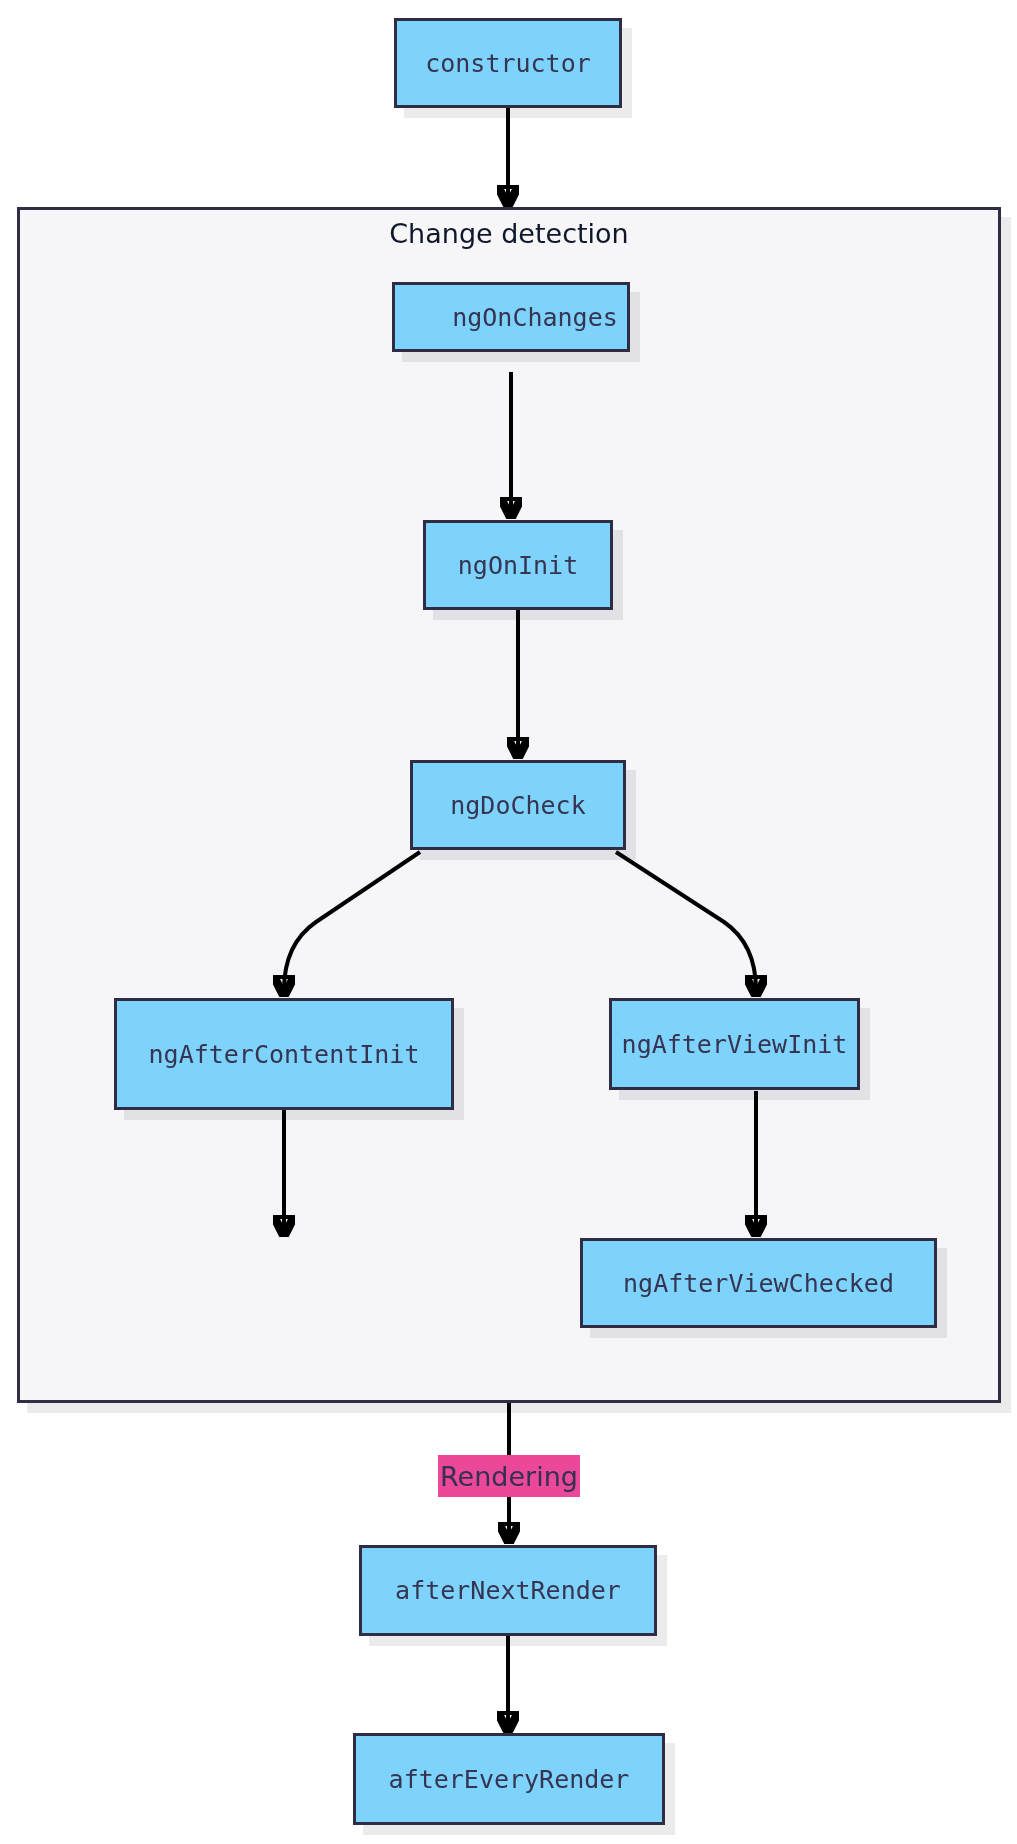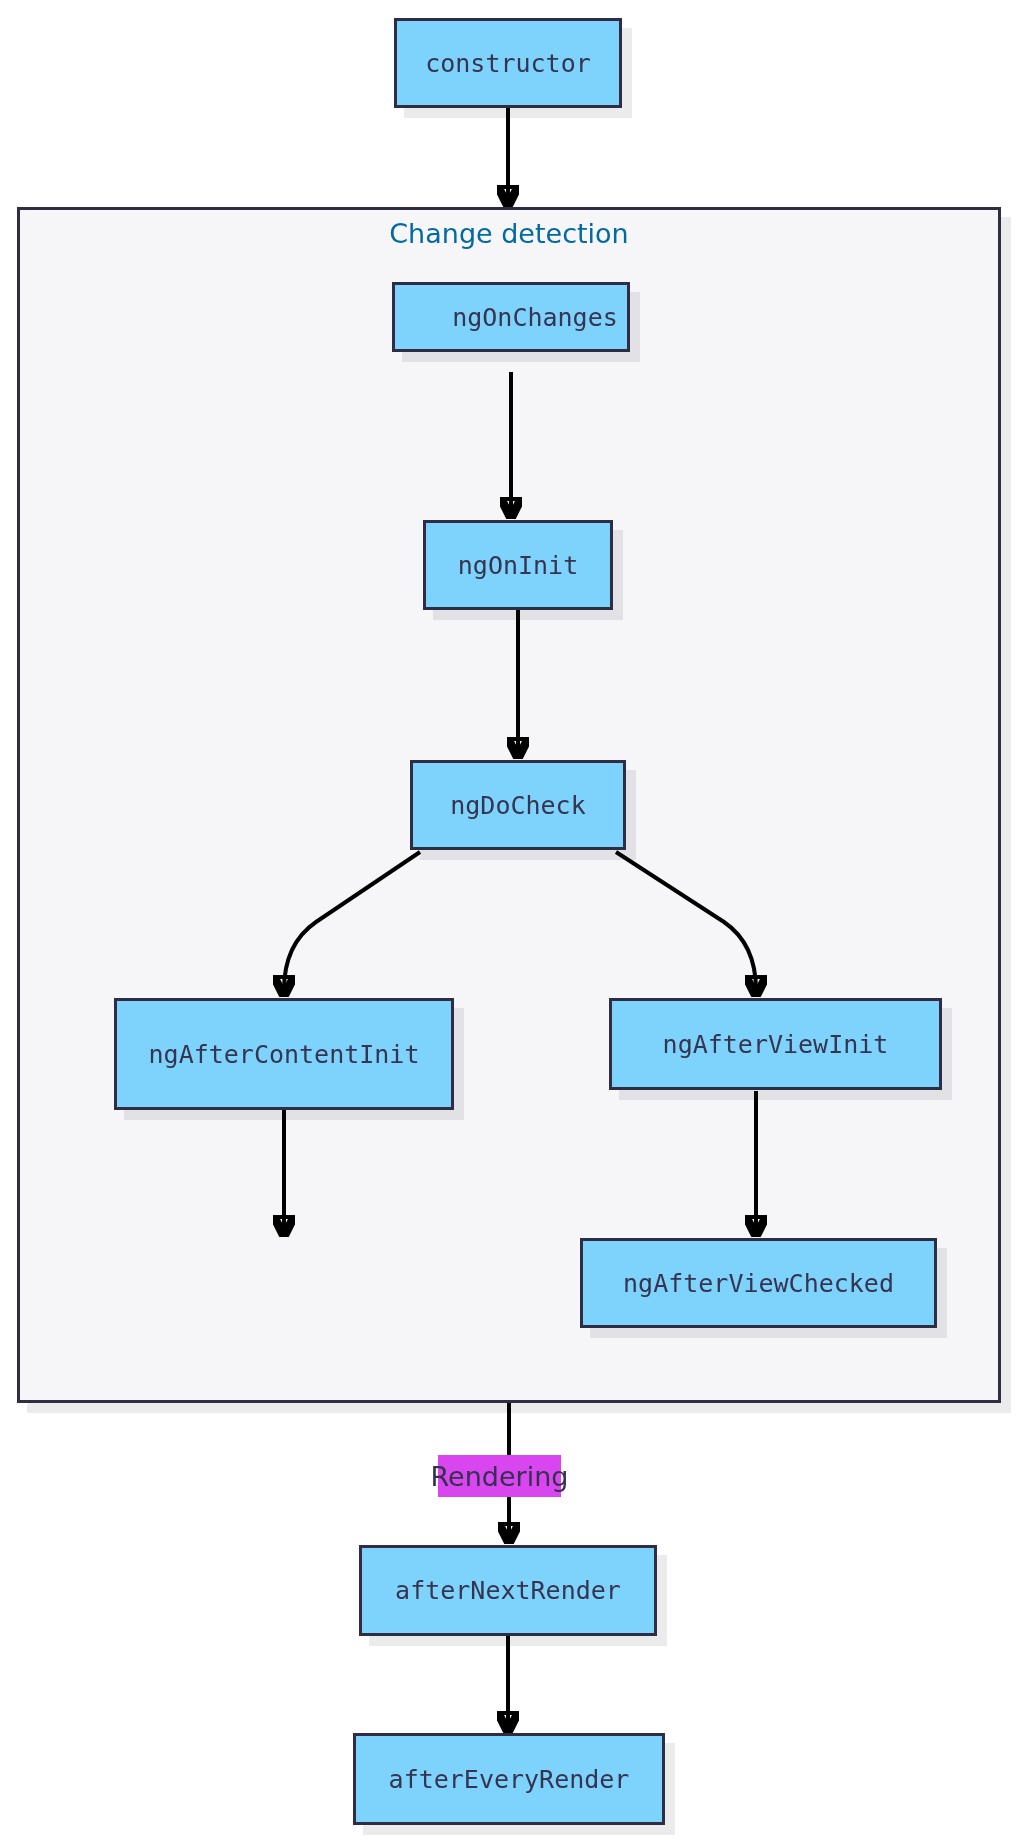--- a/index.html
+++ b/index.html
@@ -37,44 +37,44 @@
     box-shadow: 10px 10px 0 rgba(30, 30, 45, 0.09);
     z-index: 0;
   }
   .cluster-label {
     position: absolute;
     left: 0;
     top: 8px;
     width: 100%;
     text-align: center;
     font-size: 27px;
-    color: #0369a1;
+    color: #0f172a;
   }
   .node {
     position: absolute;
     box-sizing: border-box;
     background: #7dd3fc;
     border: 3px solid #2f2d44;
     box-shadow: 10px 10px 0 rgba(30, 30, 45, 0.09);
     display: flex;
     align-items: center;
     justify-content: center;
     font-family: "DejaVu Sans Mono", monospace;
     font-size: 25px;
     color: #363450;
     z-index: 2;
     white-space: nowrap;
   }
   .edge-label {
     position: absolute;
     left: 438px;
     top: 1455px;
-    width: 123px;
+    width: 142px;
     height: 42px;
-    background: #d946ef;
+    background: #ec4899;
     display: flex;
     align-items: center;
     justify-content: center;
     font-size: 27px;
     color: #343150;
     z-index: 3;
   }
 </style>
 </head>
 <body>
@@ -107,21 +107,21 @@
   <div class="node" style="left:394px; top:18px;  width:228px; height:90px;">constructor</div>
 
   <div class="node" style="left:392px; top:282px; width:238px; height:70px;padding-left:48px;">ngOnChanges</div>
 
   <div class="node" style="left:423px; top:520px; width:190px; height:90px;">ngOnInit</div>
 
   <div class="node" style="left:410px; top:760px; width:216px; height:90px;">ngDoCheck</div>
 
   <div class="node" style="left:114px; top:998px; width:340px; height:112px;">ngAfterContentInit</div>
 
-  <div class="node" style="left:609px; top:998px; width:333px; height:92px;">ngAfterViewInit</div>
+  <div class="node" style="left:609px; top:998px; width:251px; height:92px;">ngAfterViewInit</div>
 
 
   <div class="node" style="left:359px; top:1545px; width:298px; height:91px;">afterNextRender</div>
 
   <div class="node" style="left:580px; top:1238px; width:357px; height:90px;">ngAfterViewChecked</div>
 
   <div class="node" style="left:353px; top:1733px; width:312px; height:92px;">afterEveryRender</div>
 
 </div>
 

